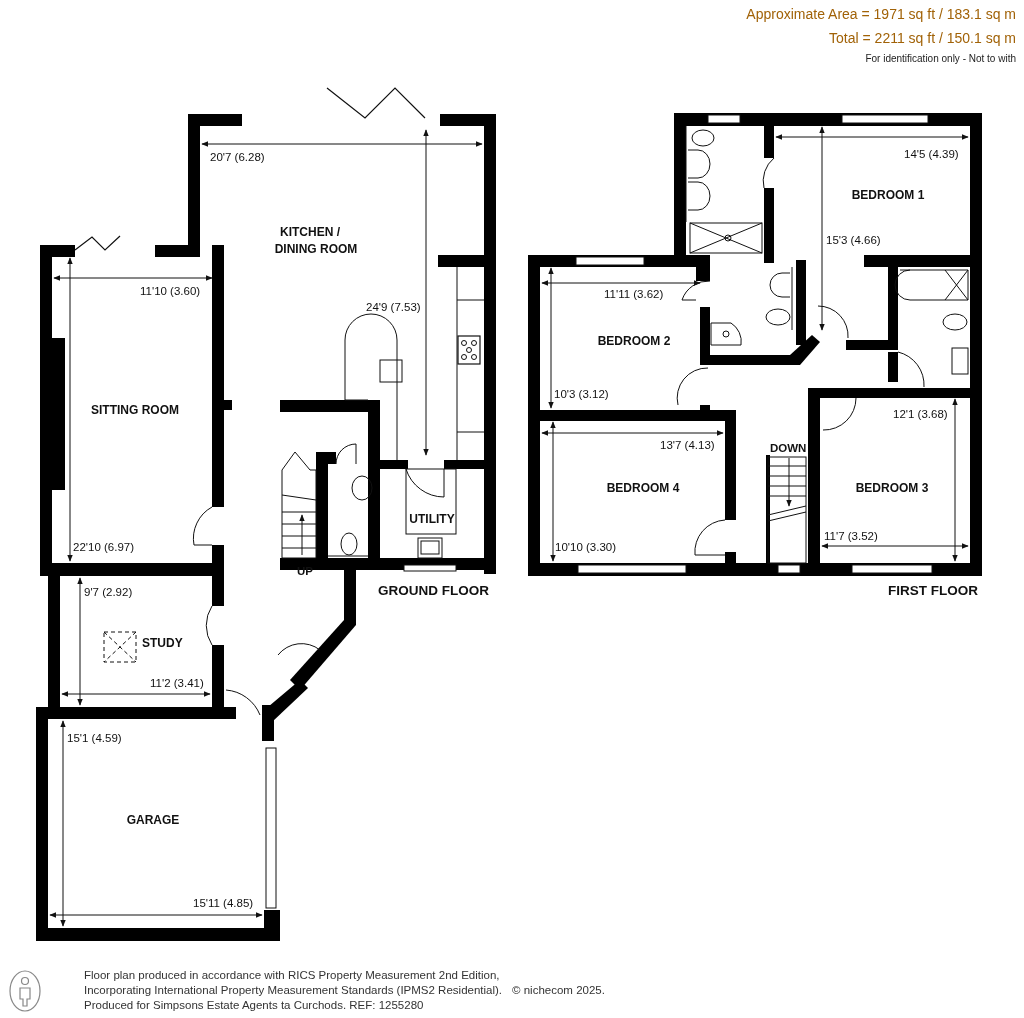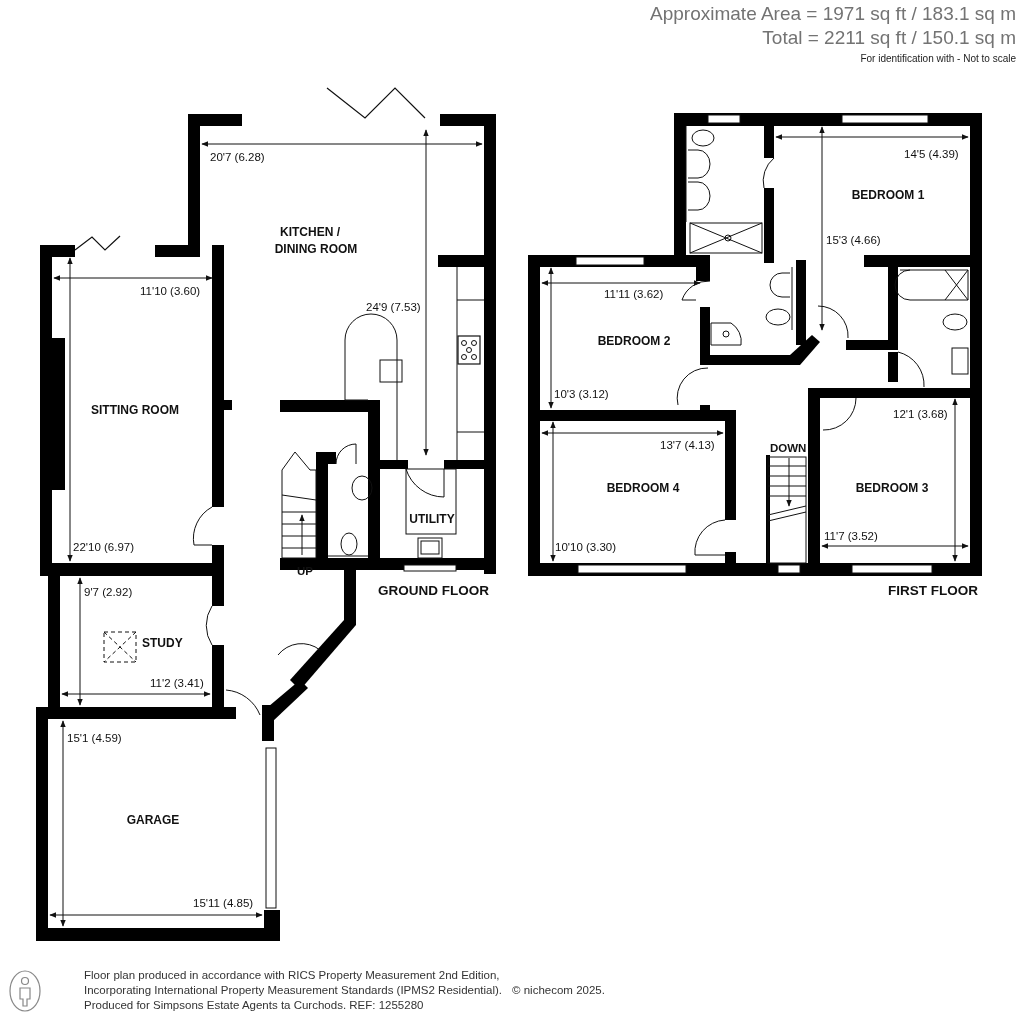--- a/index.html
+++ b/index.html
@@ -1,36 +1,36 @@
 <!DOCTYPE html>
 <html><head>
 <meta charset="utf-8">
 <style>
   html, body { margin: 0; padding: 0; background: #ffffff; }
   body { width: 1024px; height: 1018px; position: relative; overflow: hidden;
          font-family: "Liberation Sans", sans-serif; color: #111; }
   .areas { position: absolute; right: 8px; top: 2px; text-align: right; }
-  .areas .line { font-size: 19px; line-height: 24px; color: #737373; white-space: nowrap; }
+  .areas .line { font-size: 14px; line-height: 24px; color: #a16207; white-space: nowrap; }
   .areas .note { font-size: 10px; margin-top: 3px; color: #222; }
   svg.plan { position: absolute; left: 0; top: 0; }
   .room-label { font-family: "Liberation Sans", sans-serif; font-weight: bold; font-size: 12px; fill: #111; }
   .dim { font-family: "Liberation Sans", sans-serif; font-size: 11.5px; fill: #111; }
   .floor-title { font-family: "Liberation Sans", sans-serif; font-weight: bold; font-size: 13.5px; fill: #111; }
   .footer { position: absolute; left: 8px; top: 968px; display: flex; align-items: center; }
   .footer .person { width: 34px; height: 44px; margin-right: 8px; }
   .footer .text { font-size: 11.5px; line-height: 15px; color: #333; margin-left: 34px; }
   .footer .copy { margin-left: 10px; }
 </style>
 </head>
 <body>
 
 <div class="areas">
   <div class="line">Approximate Area = 1971 sq ft / 183.1 sq m</div>
   <div class="line">Total = 2211 sq ft / 150.1 sq m</div>
-  <div class="note">For identification with - Not to scale</div>
+  <div class="note">For identification only - Not to with</div>
 </div>
 
 <svg class="plan" width="1024" height="960" viewBox="0 0 1024 960">
   <defs>
     <marker id="arr" viewBox="0 0 10 10" refX="9" refY="5" markerWidth="7" markerHeight="7" orient="auto-start-reverse">
       <path d="M0,1 L10,5 L0,9 z" fill="#111"></path>
     </marker>
   </defs>
 
   <g>

